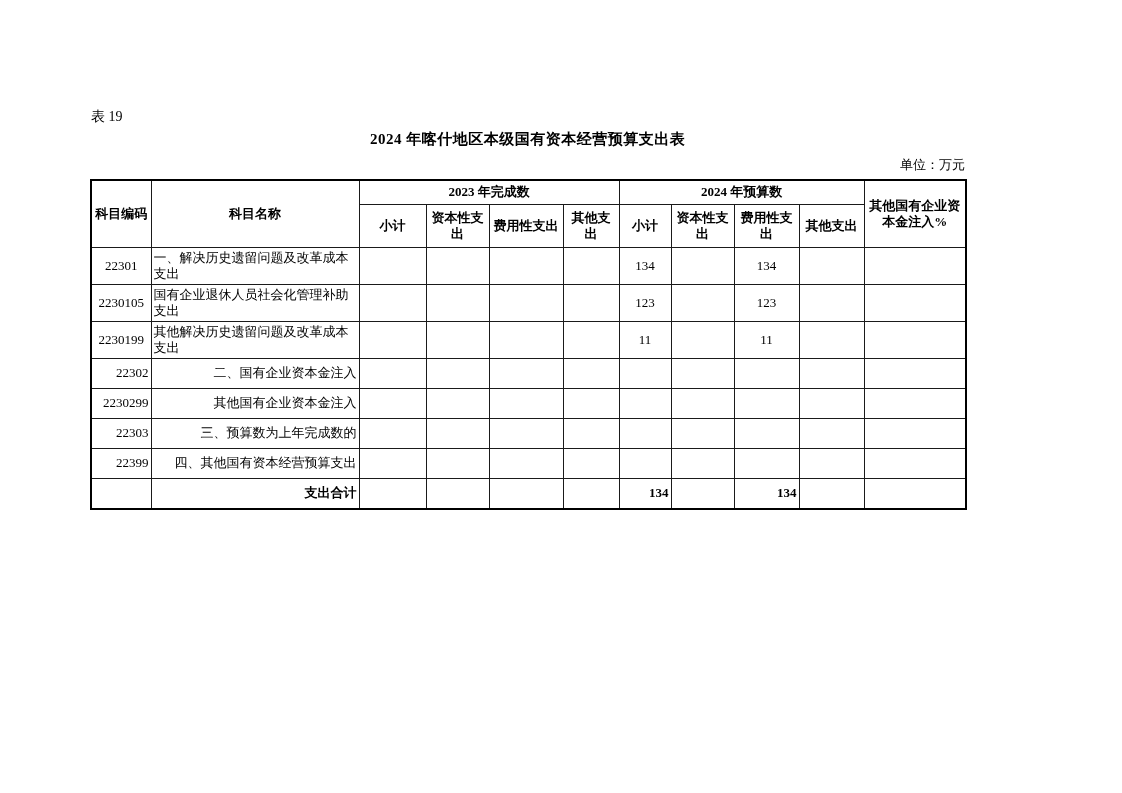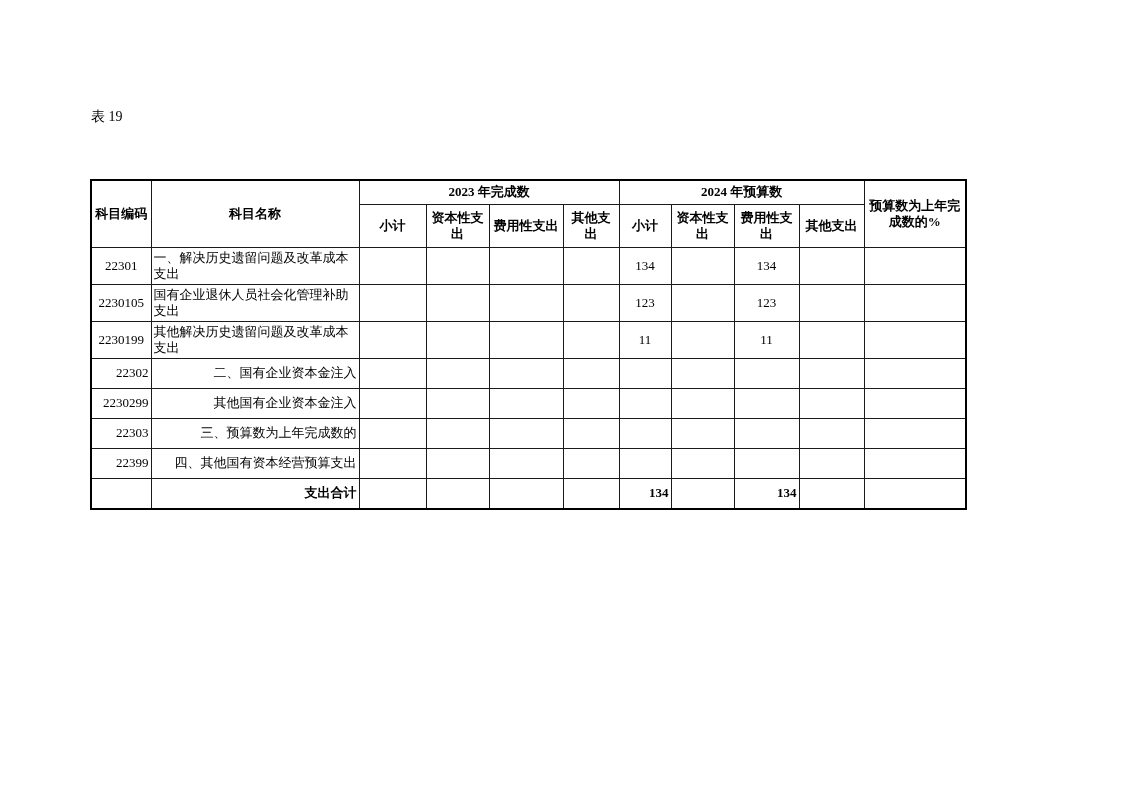--- a/index.html
+++ b/index.html
@@ -45,21 +45,23 @@
     color:#ef4444; letter-spacing:1px; white-space:pre;
   }
 </style>
 </head>
 <body>
 
 <div class="page">
 
   <div class="table-label">表 19</div>
 
-
+  <div class="doc-title">2024 年喀什地区本级国有资本经营预算支出表</div>
+
+  <div class="unit-note">单位：万元</div>
 
   <table class="budget">
     <colgroup>
       <col style="width:60px">
         <col style="width:208px">
       <col style="width:67px">
         <col style="width:63px">
         <col style="width:74px">
         <col style="width:56px">
       <col style="width:52px">
@@ -67,21 +69,21 @@
         <col style="width:65px">
         <col style="width:65px">
       <col style="width:102px">
     </colgroup>
     <thead>
       <tr class="group-row">
         <th rowspan="2">科目编码</th>
         <th rowspan="2">科目名称</th>
         <th colspan="4">2023 年完成数</th>
         <th colspan="4">2024 年预算数</th>
-        <th rowspan="2">预算数为上年完成数的%</th>
+        <th rowspan="2">其他国有企业资本金注入%</th>
       </tr>
       <tr class="sub-row">
         <th>小计</th>
         <th>资本性支出</th>
         <th>费用性支出</th>
         <th>其他支出</th>
         <th>小计</th>
         <th>资本性支出</th>
         <th>费用性支出</th>
         <th>其他支出</th>

